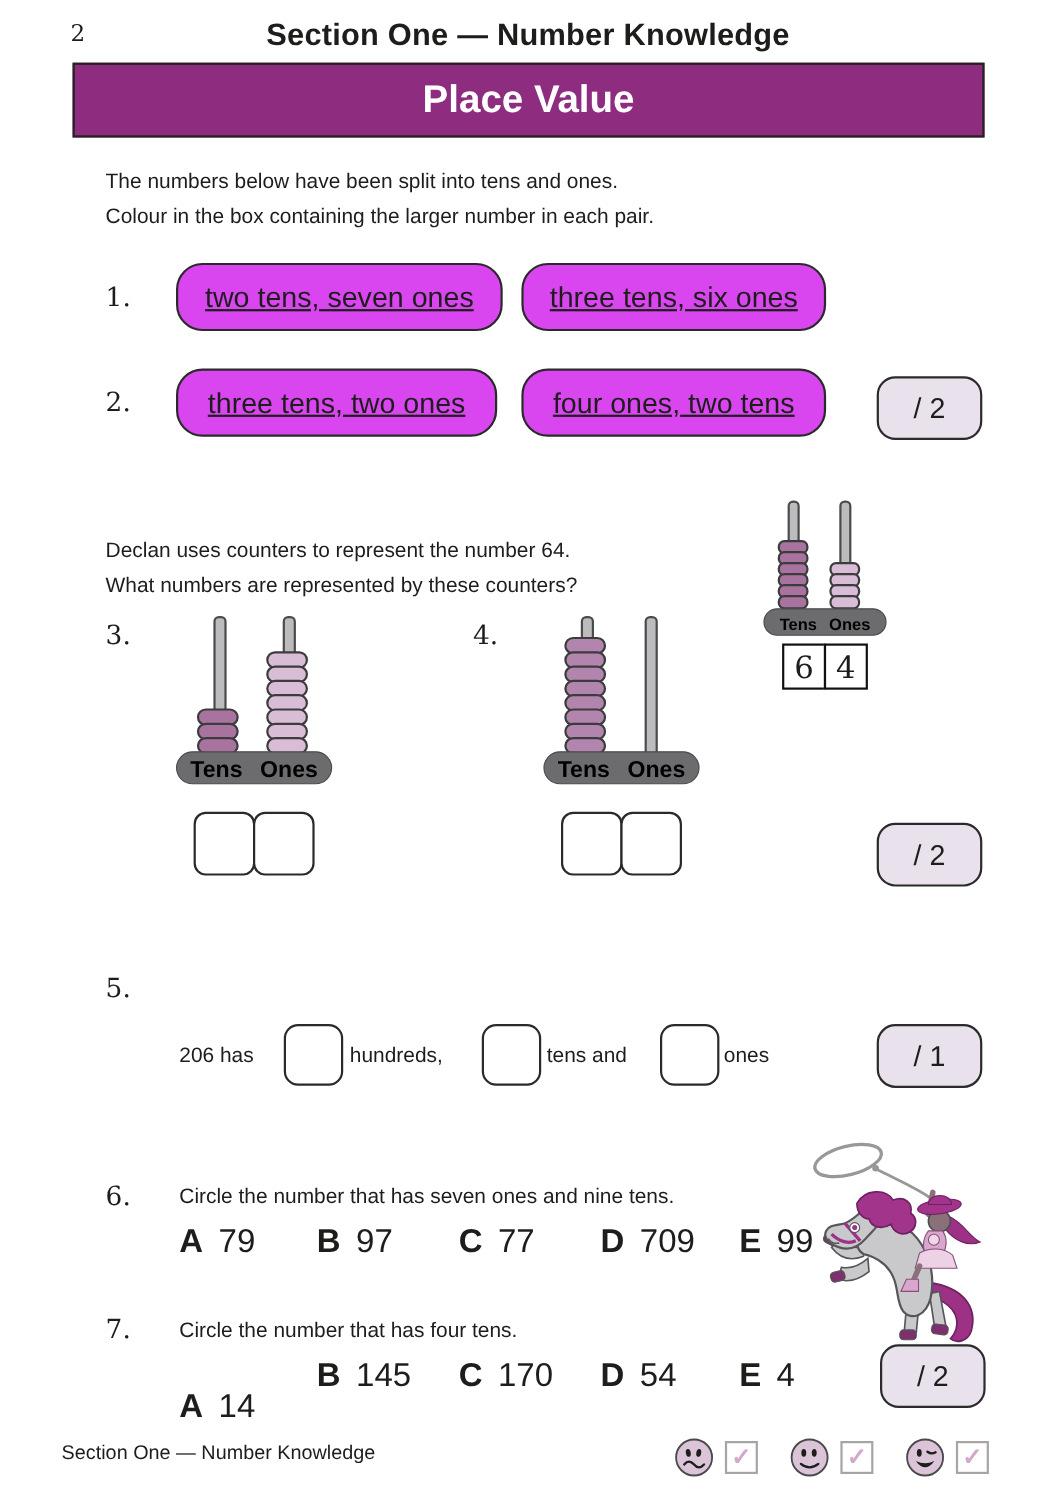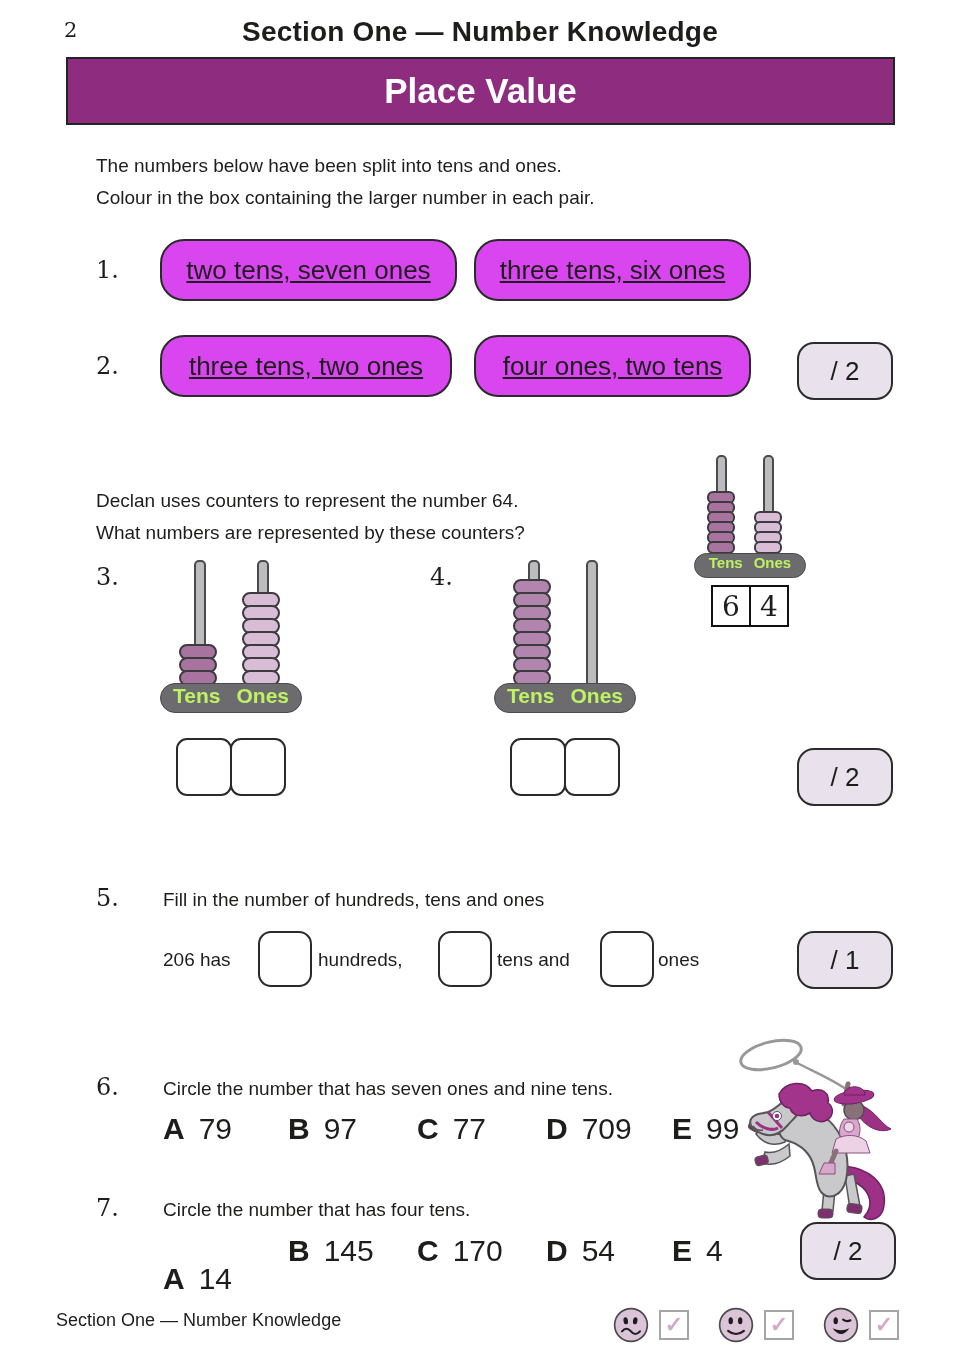--- a/index.html
+++ b/index.html
@@ -31,22 +31,22 @@
   .abacus{position:absolute;}
   .pole{position:absolute;background:#bcbcbe;border:2px solid #4b4b4d;border-radius:5px 5px 0 0;}
   .rod{position:absolute;display:flex;flex-direction:column;justify-content:flex-end;align-items:center;}
   .counter{box-sizing:border-box;border:2.5px solid #3c3c3e;border-radius:8px;}
   .counter + .counter{margin-top:-3px;}
   .abacus-large .counter{width:38px;height:16px;}
   .abacus-small .counter{width:28px;height:13px;border-width:2px;border-radius:6px;}
   .counter.dark{background:#a8739e;}
   .counter.light{background:#d9bcd6;}
   .counter.mid{background:#b285ae;}
-  .abacus-base{position:absolute;background:#6c6c6e;border:1.5px solid #4a4a4c;color:#bef264;font-weight:bold;
-        display:flex;align-items:flex-start;justify-content:center;}
+  .abacus-base{position:absolute;background:#6c6c6e;border:1.5px solid #4a4a4c;color:#000000;font-weight:bold;
+        display:flex;align-items:flex-end;justify-content:center;}
   .abacus-large .abacus-base{left:0;width:140px;height:28px;border-radius:16px;font-size:21px;gap:16px;top:123px;}
   .abacus-small .abacus-base{left:0;width:110px;height:23px;border-radius:13px;font-size:15px;gap:11px;top:98px;}
 
   .ans-pair{position:absolute;display:flex;}
   .ans-box{width:52px;height:54px;background:#fff;border:2px solid #2a2a2a;border-radius:11px;}
   .ans-box + .ans-box{margin-left:-2px;}
 
   .val-pair{position:absolute;display:flex;}
   .val-box{width:36px;height:38px;background:#fff;border:2px solid #111;display:flex;align-items:center;
         justify-content:center;font-size:28px;font-family:"DejaVu Serif", serif;}
@@ -166,21 +166,20 @@
       <span>Ones</span>
     </div>
     <div class="ans-pair" style="left:16px;top:178px;">
       <div class="ans-box"></div>
       <div class="ans-box"></div>
     </div>
   </div>
   <div class="score" style="left:797px;top:748px;">/ 2</div>
 
   <div class="qnum" style="left:96px;top:884px;">5.</div>
-  <div class="body-text" style="left:163px;top:884px;">Fill in the number of hundreds, tens and ones</div>
   <div class="body-text" style="left:163px;top:944px;">206 has</div>
   <div class="small-box" style="left:258px;top:931px;"></div>
   <div class="body-text" style="left:318px;top:944px;">hundreds,</div>
   <div class="small-box" style="left:438px;top:931px;"></div>
   <div class="body-text" style="left:497px;top:944px;">tens and</div>
   <div class="small-box" style="left:600px;top:931px;"></div>
   <div class="body-text" style="left:658px;top:944px;">ones</div>
   <div class="score" style="left:797px;top:931px;">/ 1</div>
 
   <div class="qnum" style="left:96px;top:1073px;">6.</div>

